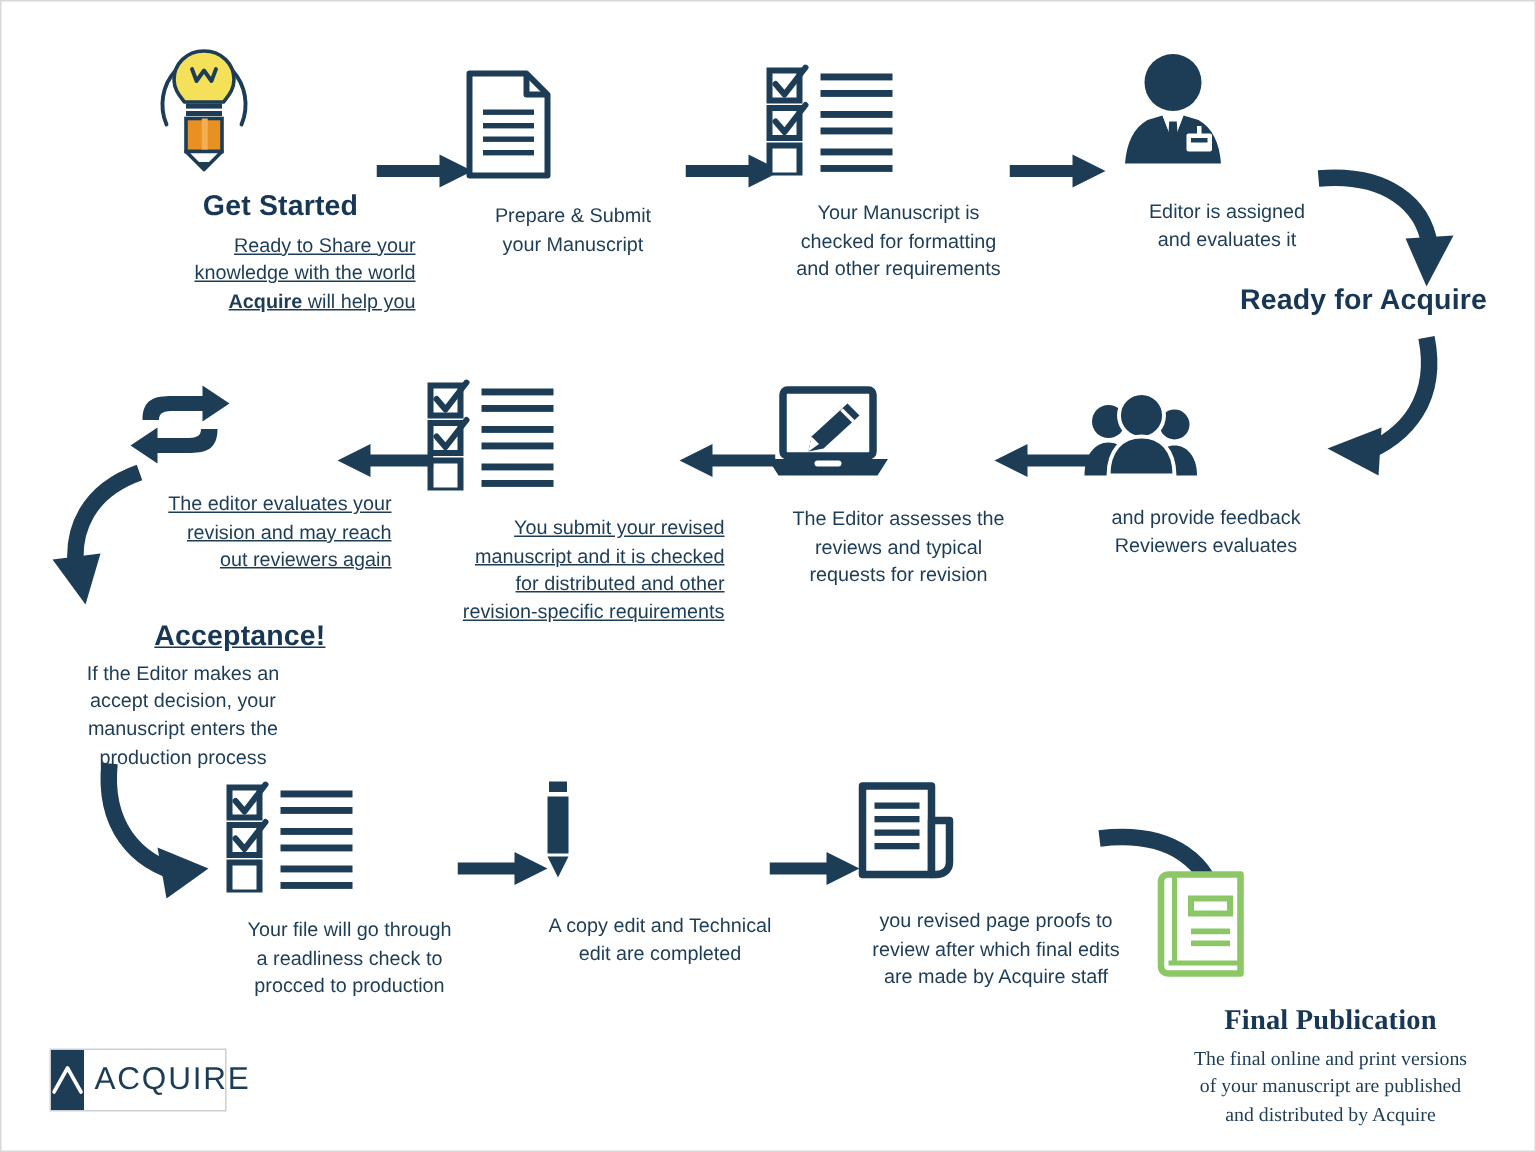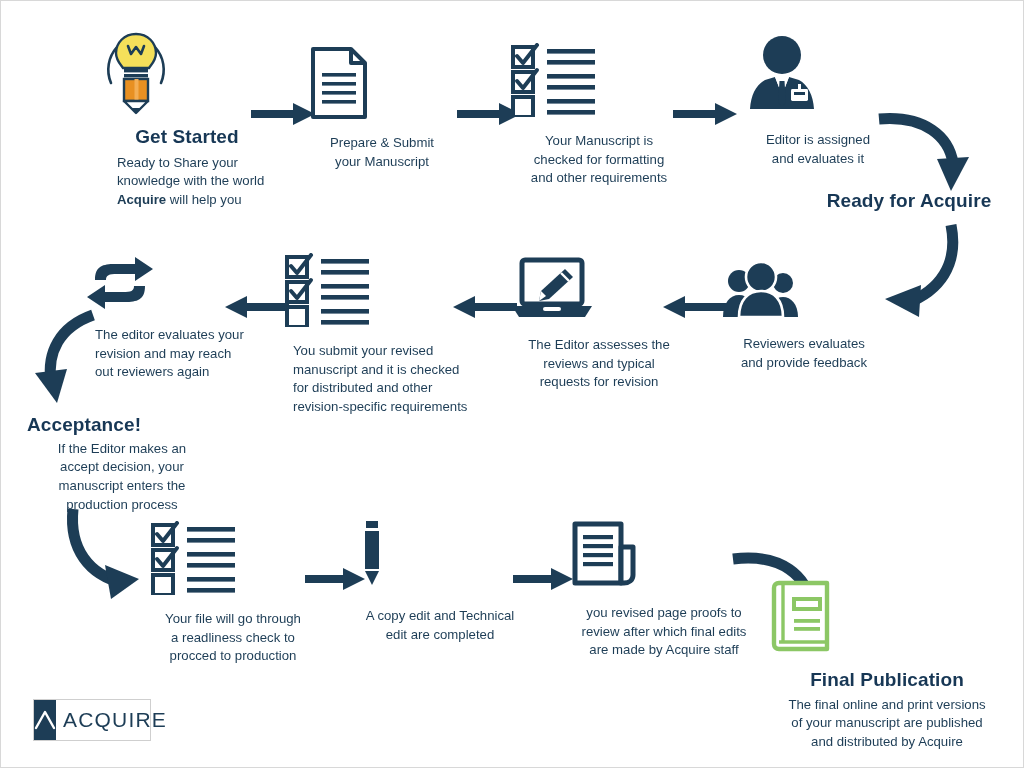--- a/index.html
+++ b/index.html
@@ -38,21 +38,21 @@
   }
   .caption {
     font-size: 13.2px;
     line-height: 1.42;
     color: #1d3d56;
   }
   .caption b {
     font-weight: bold;
   }
   .ctr { text-align: center; }
-  .lft { text-align: left; }
+  .lft { text-align: right; text-decoration: underline; }
   .arrow, .curve {
     position: absolute;
   }
   .logo-box {
     position: absolute;
     display: flex;
     align-items: stretch;
     border: 1px solid #cfcfcf;
     background: #ffffff;
     box-sizing: border-box;
@@ -218,22 +218,22 @@
         <path d="M4 58 C4 44 11 36 20 36 C29 36 36 44 36 58 Z" fill="#1d3d56"></path>
 
         <circle cx="64" cy="24" r="10" fill="#1d3d56"></circle>
         <path d="M50 58 C50 45 56 38 64 38 C72 38 79 45 79 58 Z" fill="#1d3d56"></path>
 
         <circle cx="42" cy="18" r="15" fill="#1d3d56" stroke="#ffffff" stroke-width="2.6"></circle>
         <path d="M20 58 C20 41 29 32 42 32 C55 32 64 41 64 58 Z" fill="#1d3d56" stroke="#ffffff" stroke-width="2.6"></path>
       </svg>
     </span>
     <div class="caption ctr" style="margin-top:10px;">
+      <div>and provide feedback</div>
       <div>Reviewers evaluates</div>
-      <div>and provide feedback</div>
     </div>
   </div>
 
   <div class="arrow" style="left:660px; top:293px;">
     <svg width="66" height="26" viewBox="0 0 66 26">
       <path d="M66 9 L24 9 L24 2 L2 13 L24 24 L24 17 L66 17 Z" fill="#1d3d56"></path>
     </svg>
   </div>
 
   <div class="node" style="left:508px; top:256px; width:180px;">
@@ -410,21 +410,21 @@
     </div>
   </div>
 
   <div class="curve" style="left:726px; top:548px;">
     <svg width="130" height="100" viewBox="0 0 130 100">
       <path d="M6 10 C56 4 80 28 84 56" fill="none" stroke="#1d3d56" stroke-width="11" stroke-linecap="butt"></path>
       <path d="M68 52 L100 50 L82 84 Z" fill="#1d3d56"></path>
     </svg>
   </div>
 
-  <div class="node" style="left:768px; top:578px; width:236px;">
+  <div class="node" style="left:768px; top:578px; width:236px;font-family:Liberation Serif, serif;">
     <span class="icon-wrap">
       <svg width="66" height="76" viewBox="0 0 66 76">
         <path d="M10 4 L58 4 L58 70 L10 70 C7 70 5 68 5 65 L5 9 C5 6 7 4 10 4 Z" fill="#ffffff" stroke="#8cc765" stroke-width="4.4" stroke-linejoin="round"></path>
         <path d="M14 4 L14 63" fill="none" stroke="#8cc765" stroke-width="3.4"></path>
         <path d="M10 63 L58 63" fill="none" stroke="#8cc765" stroke-width="3.4"></path>
         <rect x="25" y="20" width="26" height="10" fill="none" stroke="#8cc765" stroke-width="4"></rect>
         <rect x="25" y="40" width="26" height="3.8" fill="#8cc765"></rect>
         <rect x="25" y="48" width="26" height="3.8" fill="#8cc765"></rect>
       </svg>
     </span>

